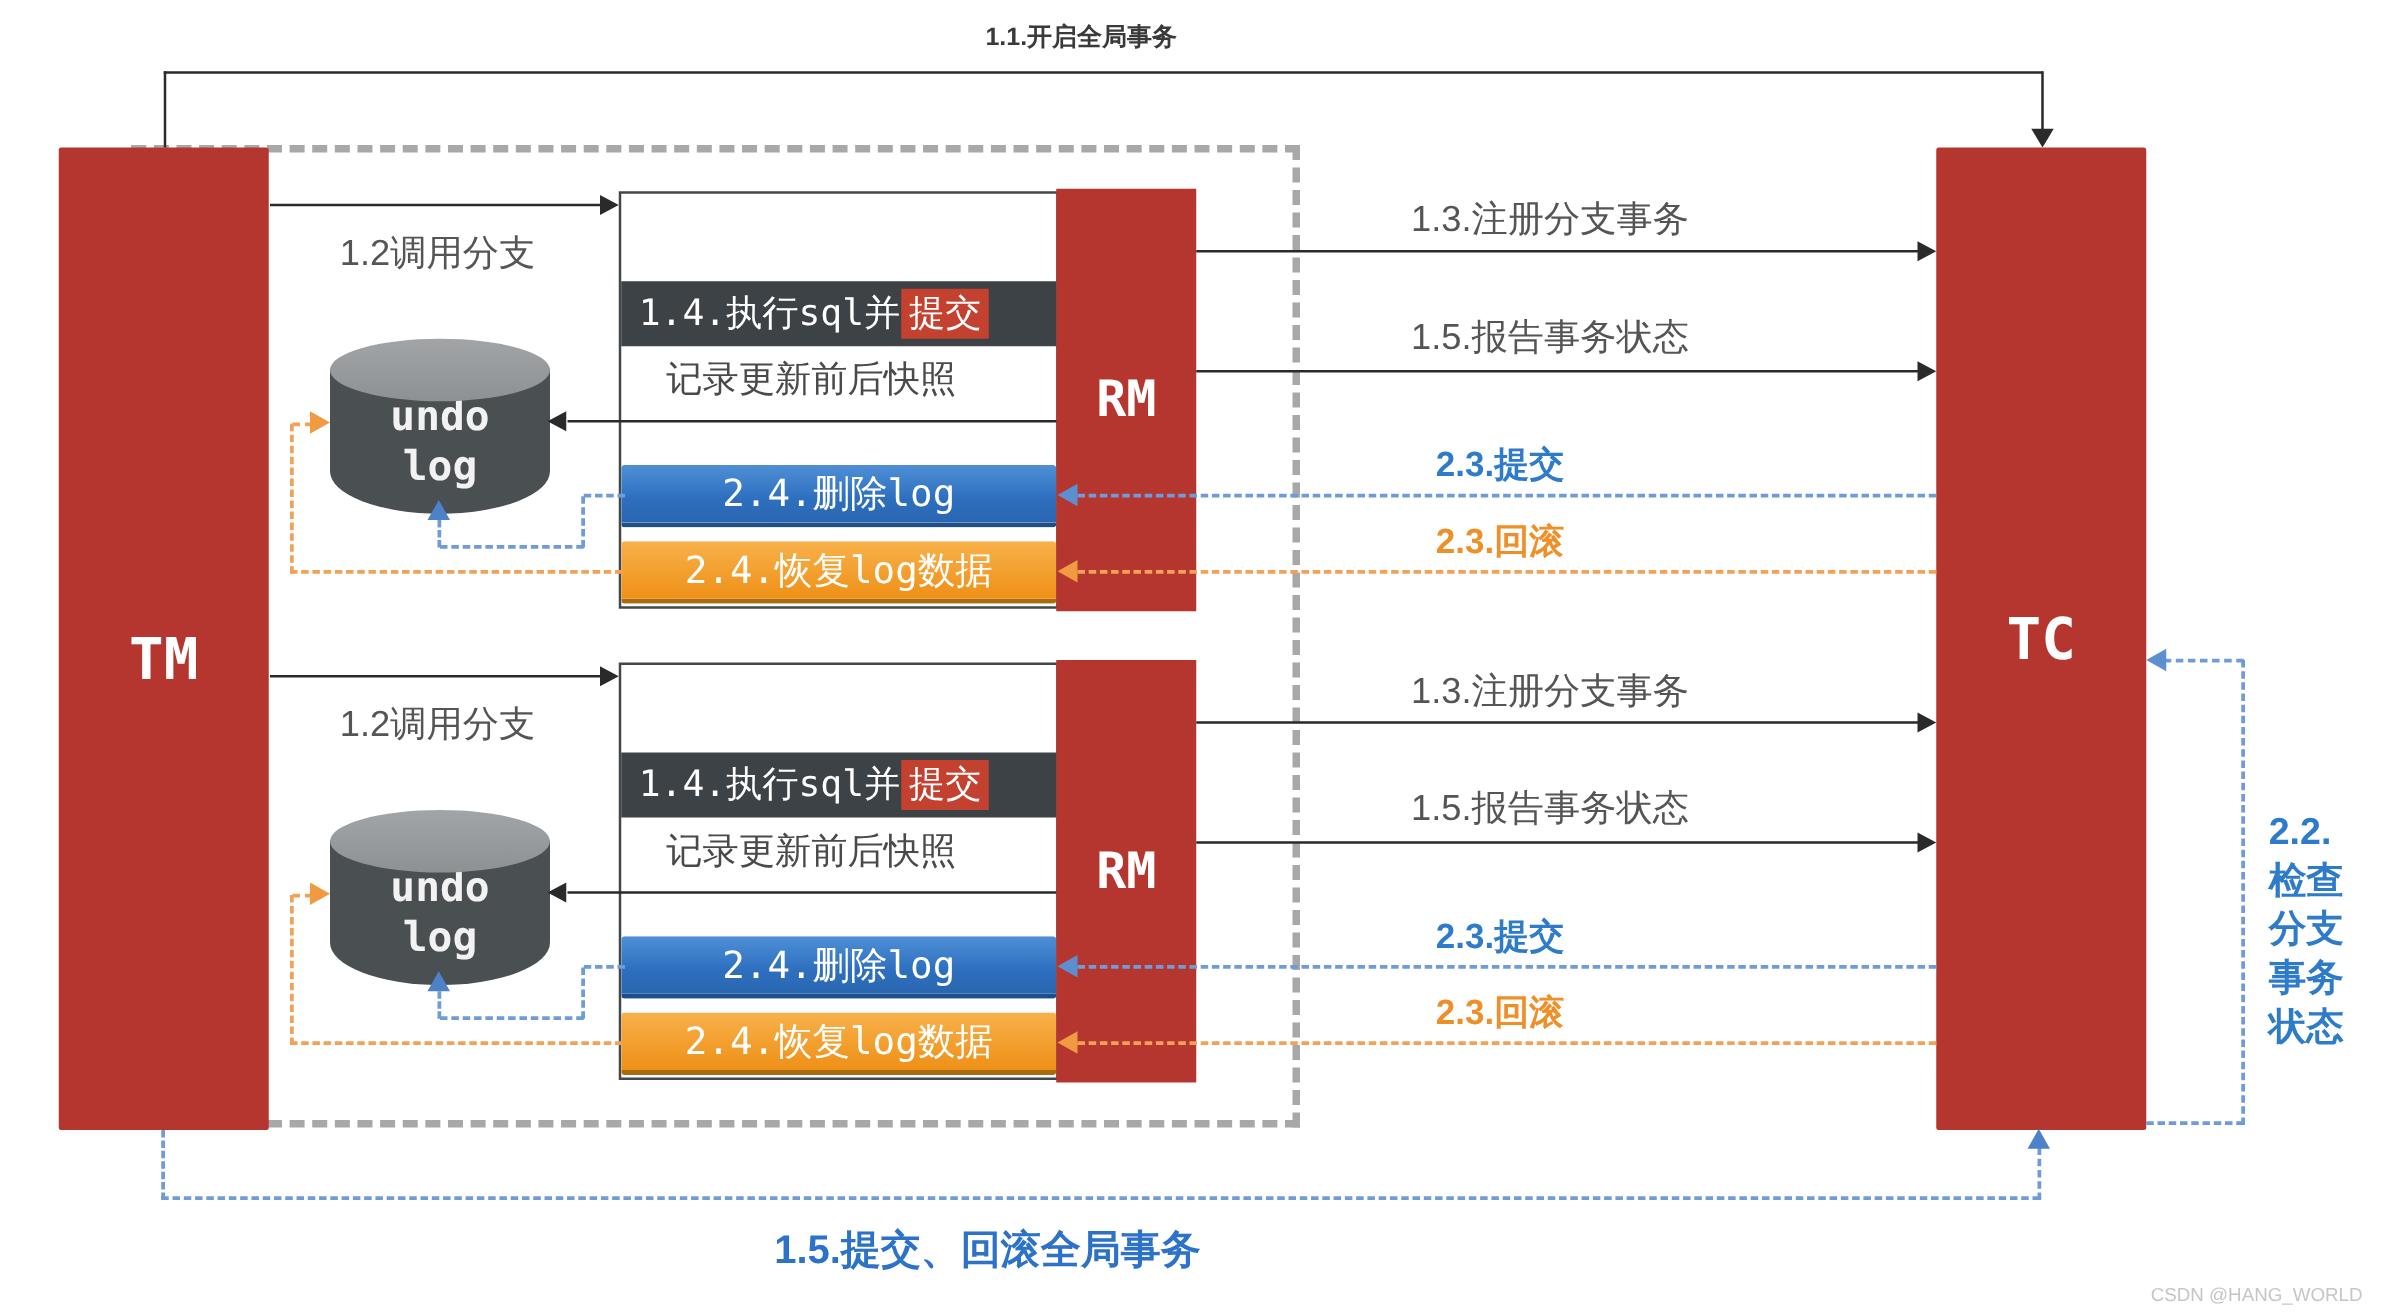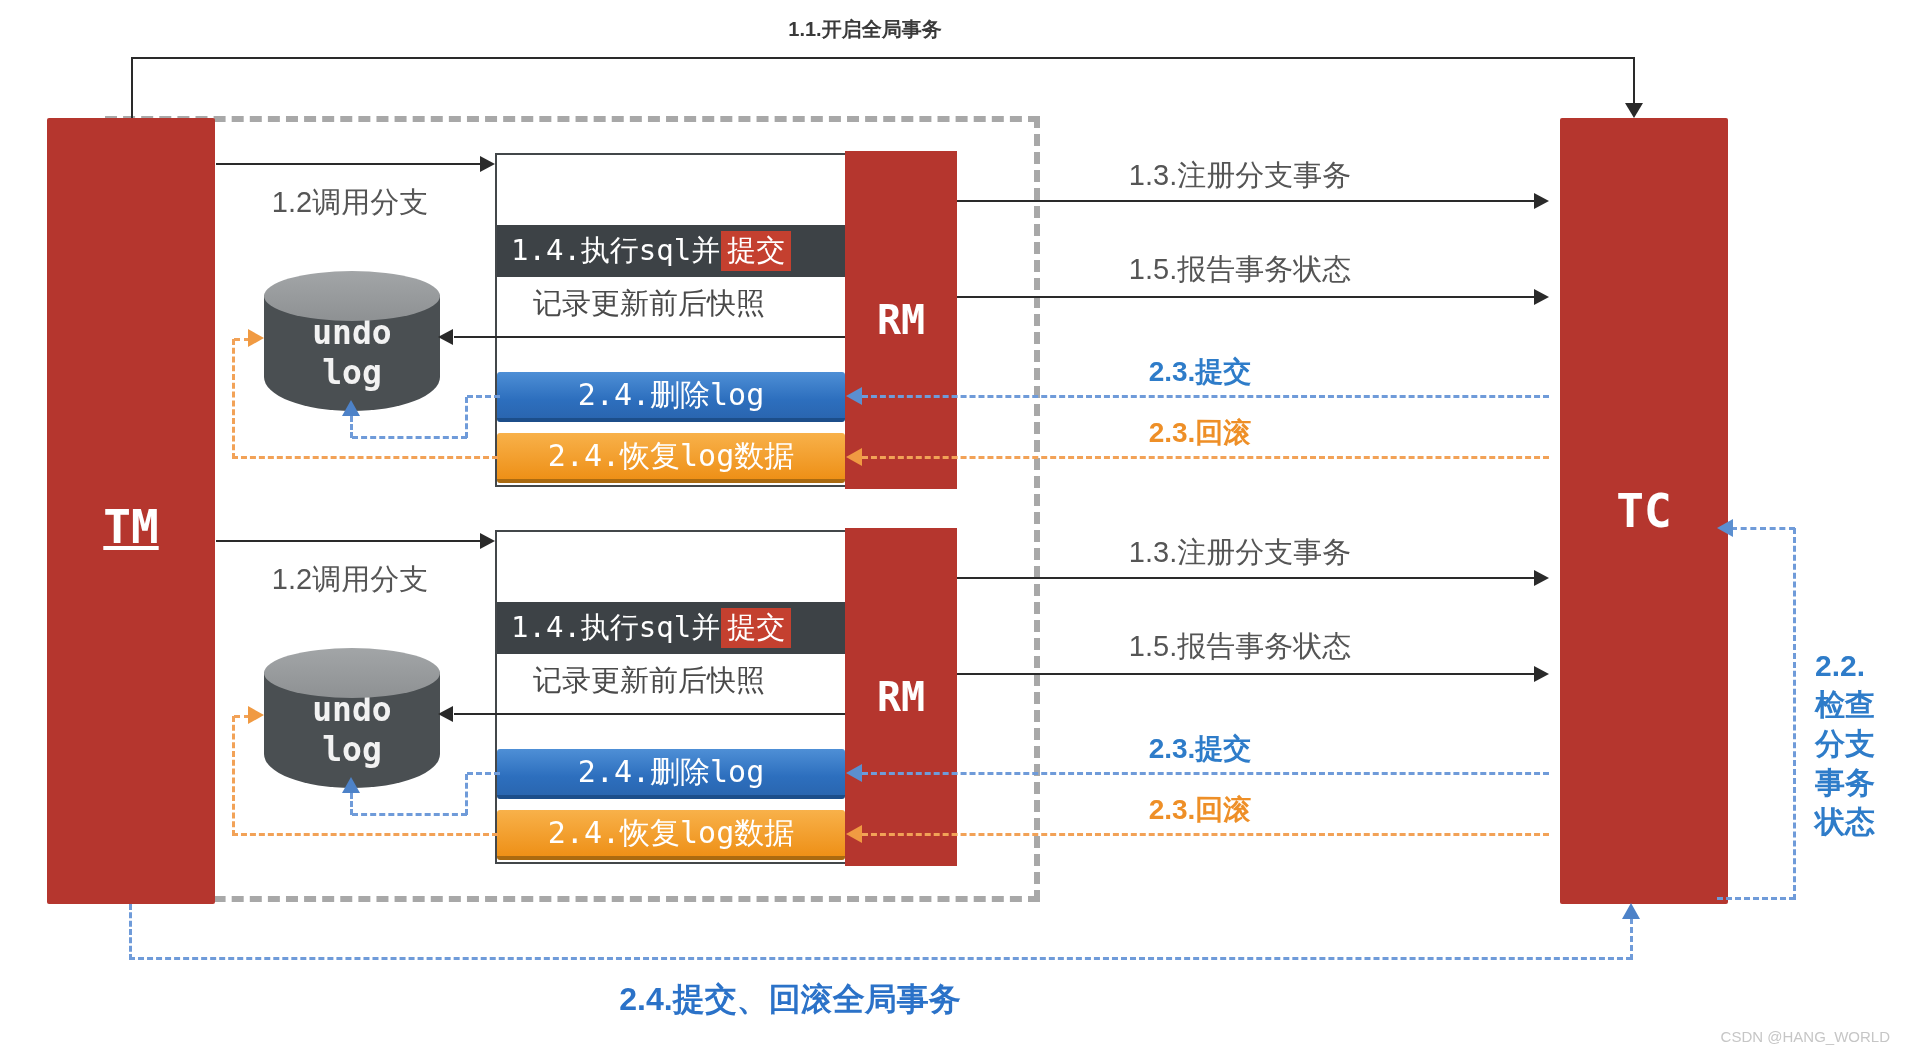--- a/index.html
+++ b/index.html
@@ -24,22 +24,22 @@
   .odash-h { position:absolute; height:0; border-top:3px dashed #f2a257; }
   .odash-v { position:absolute; width:0;  border-left:3px dashed #f2a257; }
 
   
   .scope { position:absolute; left:105px; top:116px; width:935px; height:786px; border:6px dashed #a8a8a8; }
 
   
   .rednode { position:absolute; width:168px; height:786px; top:118px; background:#b5362e; border-radius:2px;
              display:flex; align-items:center; justify-content:center; color:#fff;
              font-family:"DejaVu Sans Mono", monospace; font-weight:bold; font-size:46px; }
-  #tm-node { left:47px;text-decoration:underline; }
-  #tc-node { left:1549px;margin-left:11px; }
+  #tm-node { left:47px; }
+  #tc-node { left:1549px; }
   #tm-node .nlabel { transform:translateY(16px); }
 
   
   .branch { position:absolute; left:0; width:1906px; height:345px; }
   .branch.g1 { top:153px; }
   .branch.g2 { top:530px; }
 
   .bx { position:absolute; left:495px; top:0; width:352px; height:334px; background:#fff; border:2px solid #43474a; }
   .rmcol { position:absolute; left:845px; top:-2px; width:112px; height:338px; background:#b5362e;
            display:flex; align-items:center; justify-content:center; color:#fff;
@@ -222,21 +222,21 @@
     <div class="odash-h" style="left:232px; top:303px; width:266px;"></div>
     <div class="odash-v" style="left:232px; top:186px; height:120px;"></div>
     <div class="odash-h" style="left:234px; top:185px; width:16px;"></div>
     <div class="tri o-right" style="left:248px; top:176px;"></div>
   </div>
 
   <div class="bdash-v" style="left:129px; top:904px; height:56px;"></div>
   <div class="bdash-h" style="left:129px; top:957px; width:1503px;"></div>
   <div class="bdash-v" style="left:1630px; top:918px; height:42px;"></div>
   <div class="tri b-up" style="left:1622px; top:903px;"></div>
-  <div id="label-21">2.4.提交、回滚全局事务</div>
+  <div id="label-21">1.5.提交、回滚全局事务</div>
 
   <div class="bdash-h" style="left:1717px; top:897px; width:78px;"></div>
   <div class="bdash-v" style="left:1793px; top:528px; height:372px;"></div>
   <div class="bdash-h" style="left:1731px; top:527px; width:64px;"></div>
   <div class="tri b-left" style="left:1717px; top:519px;"></div>
   <div id="label-22">
     <div>2.2.</div>
     <div>检查</div>
     <div>分支</div>
     <div>事务</div>

